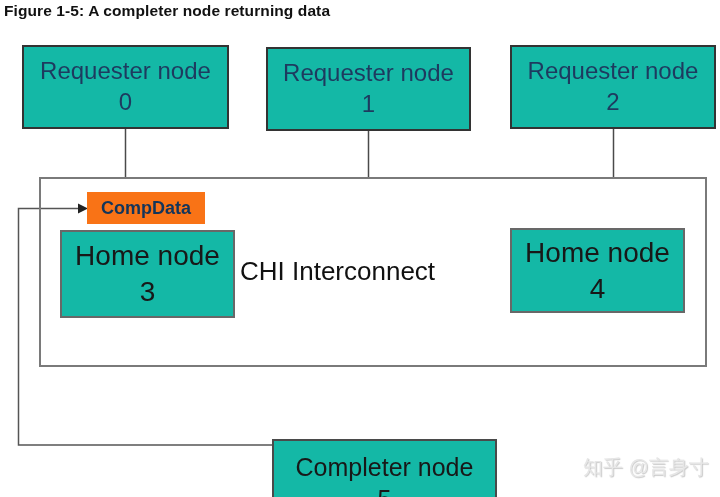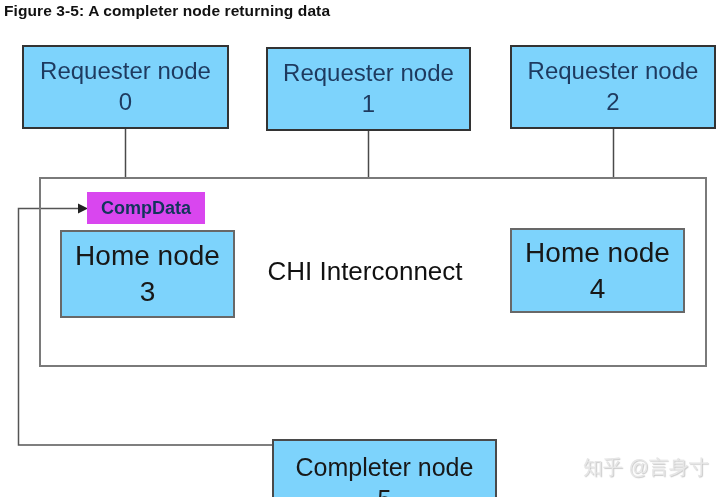--- a/index.html
+++ b/index.html
@@ -25,21 +25,21 @@
     letter-spacing: 0.1px;
   }
   .connector-svg {
     position: absolute;
     left: 0;
     top: 0;
     pointer-events: none;
   }
   .box {
     position: absolute;
-    background: #7dd3fc;
+    background: #14b8a6;
     display: flex;
     flex-direction: column;
     align-items: center;
     justify-content: center;
     text-align: center;
     box-sizing: border-box;
     line-height: 1.28;
   }
   .requester {
     border: 2px solid #333333;
@@ -71,34 +71,33 @@
   .req-2 { left: 510px; top: 45px; width: 206px; height: 84px; }
   .home-3 { left: 60px;  top: 230px; width: 175px; height: 88px; }
   .home-4 { left: 510px; top: 228px; width: 175px; height: 85px; }
   .completer-5 { left: 272px; top: 403px; width: 225px; height: 87px; margin-top: 36px; }
   .compdata {
     position: absolute;
     left: 87px;
     top: 192px;
     width: 118px;
     height: 32px;
-    background: #d946ef;
+    background: #f97316;
     color: #12355b;
     font-size: 18px;
     font-weight: 600;
     display: flex;
     align-items: center;
     justify-content: center;
   }
   .chi-label {
     position: absolute;
     left: 240px;
     top: 256px;
     width: 250px;
-    text-align: center;
     font-size: 26px;
     color: #111111;
   }
   .txreq-label {
     position: absolute;
     left: 100px;
     top: 418px;
     width: 100px;
     text-align: center;
     font-size: 18px;
@@ -112,21 +111,21 @@
     color: #e6e6e6;
     text-shadow: 1px 1px 1px #c9c9c9;
     white-space: nowrap;
   }
 </style>
 </head>
 <body>
 
 <div id="canvas">
 
-  <div class="figure-title">Figure 3-5: A completer node returning data</div>
+  <div class="figure-title">Figure 1-5: A completer node returning data</div>
 
   <svg class="connector-svg" width="720" height="497" viewBox="0 0 720 497">
     <line x1="125.5" y1="129" x2="125.5" y2="178" stroke="#4a4a4a" stroke-width="1.5"></line>
     <line x1="368.5" y1="131" x2="368.5" y2="178" stroke="#4a4a4a" stroke-width="1.5"></line>
     <line x1="613.5" y1="129" x2="613.5" y2="178" stroke="#4a4a4a" stroke-width="1.5"></line>
     <path d="M 272 445 L 18.5 445 L 18.5 208.5 L 79 208.5" fill="none" stroke="#555555" stroke-width="1.5"></path>
     <polygon points="78,203.5 88,208.5 78,213.5" fill="#222222"></polygon>
   </svg>
 
   <div class="box requester req-0">

